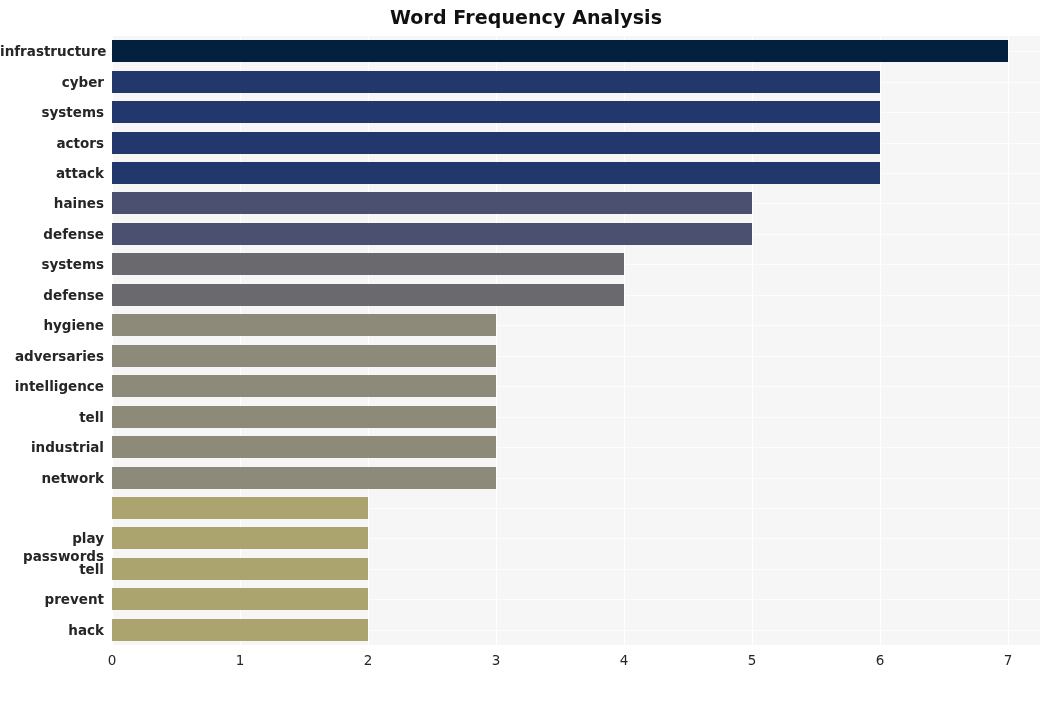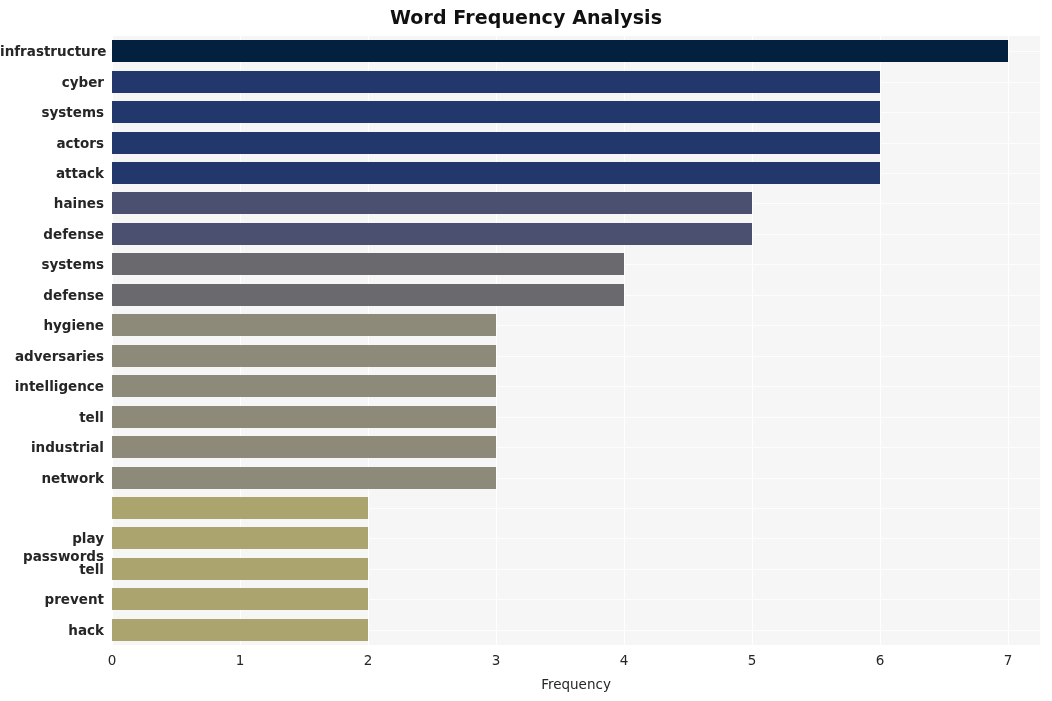--- a/index.html
+++ b/index.html
@@ -178,21 +178,20 @@
       <div class="bar" title="play: 2" style="top: 491.425px; width: 256px; background: rgb(172, 164, 110);"></div>
       <div class="hgridline" style="top: 533px;"></div>
       <div class="bar" title="role: 2" style="top: 521.875px; width: 256px; background: rgb(172, 164, 110);"></div>
       <div class="hgridline" style="top: 563px;"></div>
       <div class="bar" title="prevent: 2" style="top: 552.325px; width: 256px; background: rgb(172, 164, 110);"></div>
       <div class="hgridline" style="top: 594px;"></div>
       <div class="bar" title="hack: 2" style="top: 582.775px; width: 256px; background: rgb(172, 164, 110);"></div>
     </div>
 
   <div id="x-axis">
-    <div id="x-label">Frequency</div>
   <div class="xtick" style="left: 112px;">0</div>
       <div class="xtick" style="left: 240px;">1</div>
       <div class="xtick" style="left: 368px;">2</div>
       <div class="xtick" style="left: 496px;">3</div>
       <div class="xtick" style="left: 624px;">4</div>
       <div class="xtick" style="left: 752px;">5</div>
       <div class="xtick" style="left: 880px;">6</div>
       <div class="xtick" style="left: 1008px;">7</div>
     </div>
 

